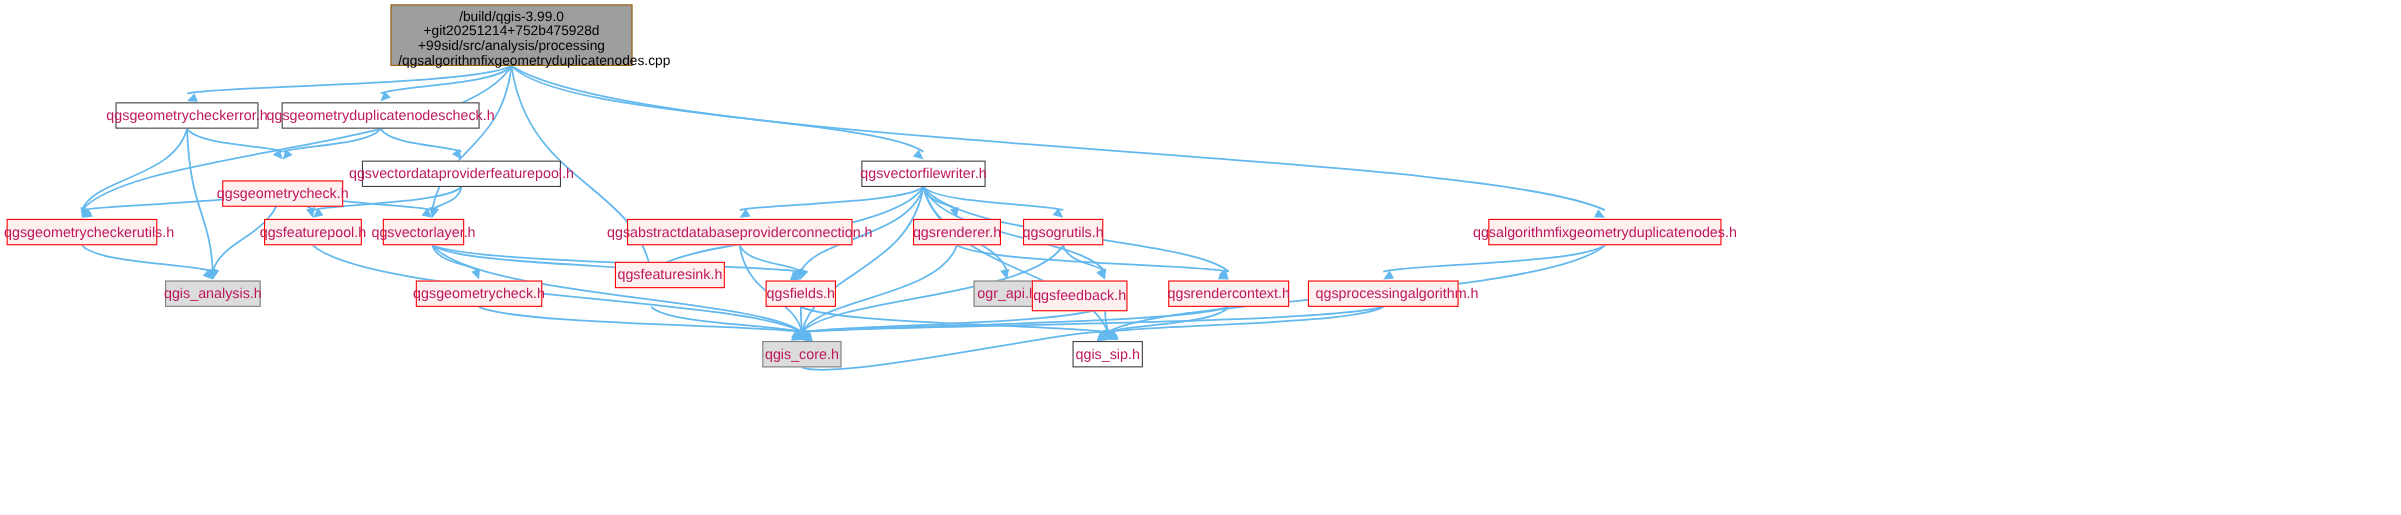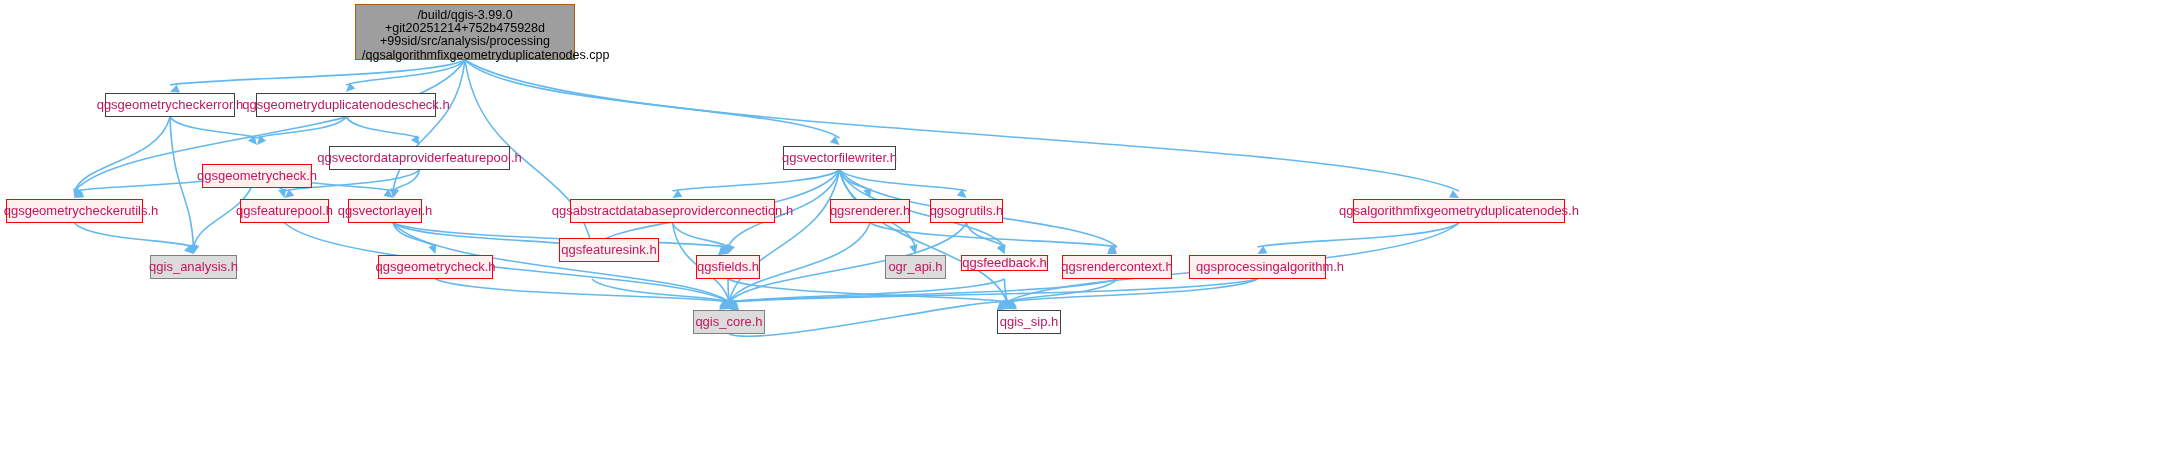--- a/index.html
+++ b/index.html
@@ -145,19 +145,19 @@
       <div class="node red" style="left: 348px; top: 199px; width: 74px; height: 24px;">qgsvectorlayer.h</div>
       <div class="node red" style="left: 570px; top: 199px; width: 205px; height: 24px;">qgsabstractdatabaseproviderconnection.h</div>
       <div class="node red" style="left: 830px; top: 199px; width: 80px; height: 24px;">qgsrenderer.h</div>
       <div class="node red" style="left: 930px; top: 199px; width: 73px; height: 24px;">qgsogrutils.h</div>
       <div class="node red" style="left: 1353px; top: 199px; width: 212px; height: 24px;">qgsalgorithmfixgeometryduplicatenodes.h</div>
       <div class="node grey" style="left: 150px; top: 255px; width: 87px; height: 24px;">qgis_analysis.h</div>
       <div class="node red" style="left: 378px; top: 255px; width: 115px; height: 24px;">qgsgeometrycheck.h</div>
       <div class="node red" style="left: 546px; top: 238px; width: 100px; height: 24px; margin-left: 13px;">qgsfeaturesink.h</div>
       <div class="node red" style="left: 696px; top: 255px; width: 64px; height: 24px;">qgsfields.h</div>
       <div class="node grey" style="left: 885px; top: 255px; width: 61px; height: 24px;">ogr_api.h</div>
-      <div class="node red" style="left: 961px; top: 255px; width: 87px; height: 16px;">qgsfeedback.h</div>
+      <div class="node red" style="left: 938px; top: 255px; width: 87px; height: 28px;">qgsfeedback.h</div>
       <div class="node red" style="left: 1062px; top: 255px; width: 110px; height: 24px;">qgsrendercontext.h</div>
       <div class="node red" style="left: 1189px; top: 255px; width: 137px; height: 24px; padding-left: 32px;">qgsprocessingalgorithm.h</div>
       <div class="node grey" style="left: 693px; top: 310px; width: 72px; height: 24px;">qgis_core.h</div>
-      <div class="node white" style="left: 975px; top: 310px; width: 64px; height: 24px; margin-left: 22px;">qgis_sip.h</div>
+      <div class="node white" style="left: 975px; top: 310px; width: 64px; height: 24px;">qgis_sip.h</div>
     </div>
 </div>
 
 </body></html>

